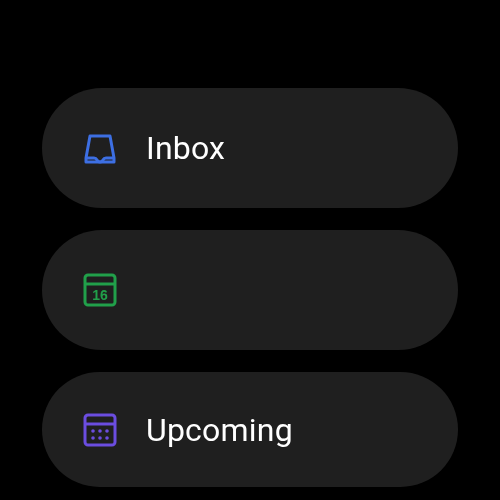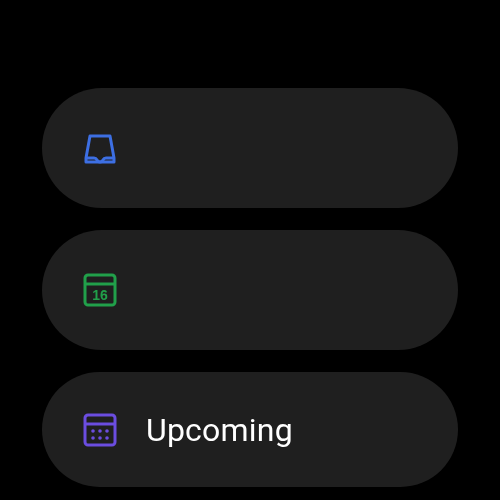--- a/index.html
+++ b/index.html
@@ -50,20 +50,21 @@
 </head>
 <body>
 
 <div class="menu-item">
   <span class="icon-wrapper">
     <svg width="40" height="40" viewBox="0 0 40 40" fill="none">
       <path d="M 6 30 L 10 8 L 30 8 L 34 30 L 34 34 L 6 34 Z" stroke="#3D6FE3" stroke-width="3" stroke-linejoin="round" fill="none"></path>
       <path d="M 6 30 L 14 30 Q 16 30 17 32 Q 18 34 20 34 Q 22 34 23 32 Q 24 30 26 30 L 34 30" stroke="#3D6FE3" stroke-width="3" stroke-linejoin="round" fill="none"></path>
     </svg>
   </span>
+  <span class="menu-label">Inbox</span>
 </div>
 
 <div class="menu-item">
   <span class="icon-wrapper">
     <svg width="40" height="40" viewBox="0 0 40 40" fill="none">
       <rect x="5" y="5" width="30" height="30" rx="3" stroke="#21A04A" stroke-width="3" fill="none"></rect>
       <line x1="5" y1="14" x2="35" y2="14" stroke="#21A04A" stroke-width="3"></line>
       <text x="20" y="30" font-size="14" font-weight="700" fill="#21A04A" text-anchor="middle" font-family="sans-serif">16</text>
     </svg>
   </span>

